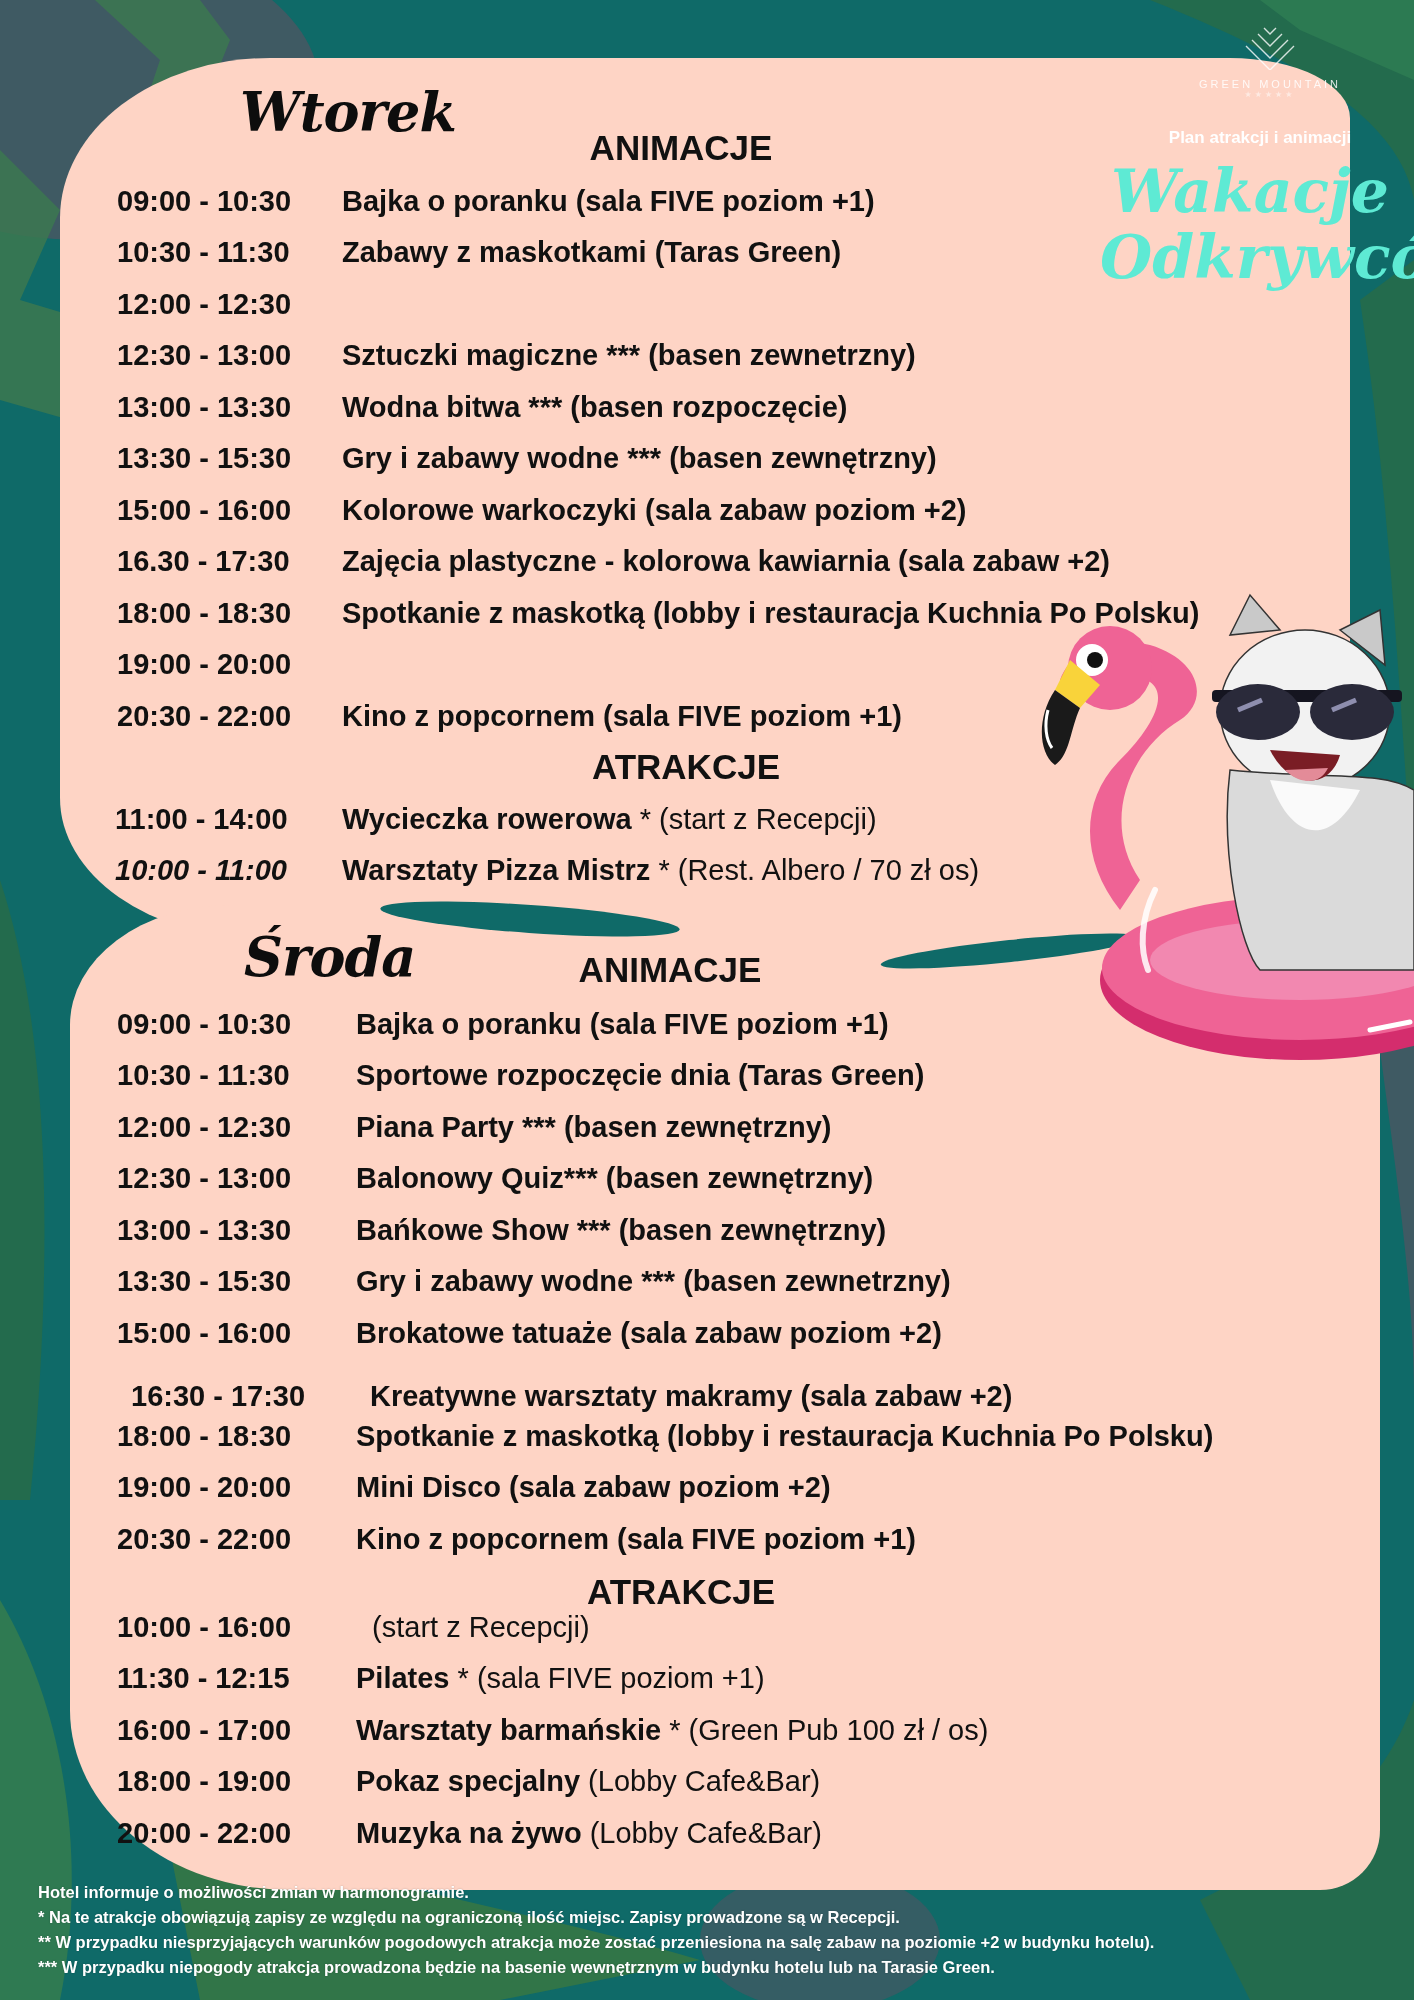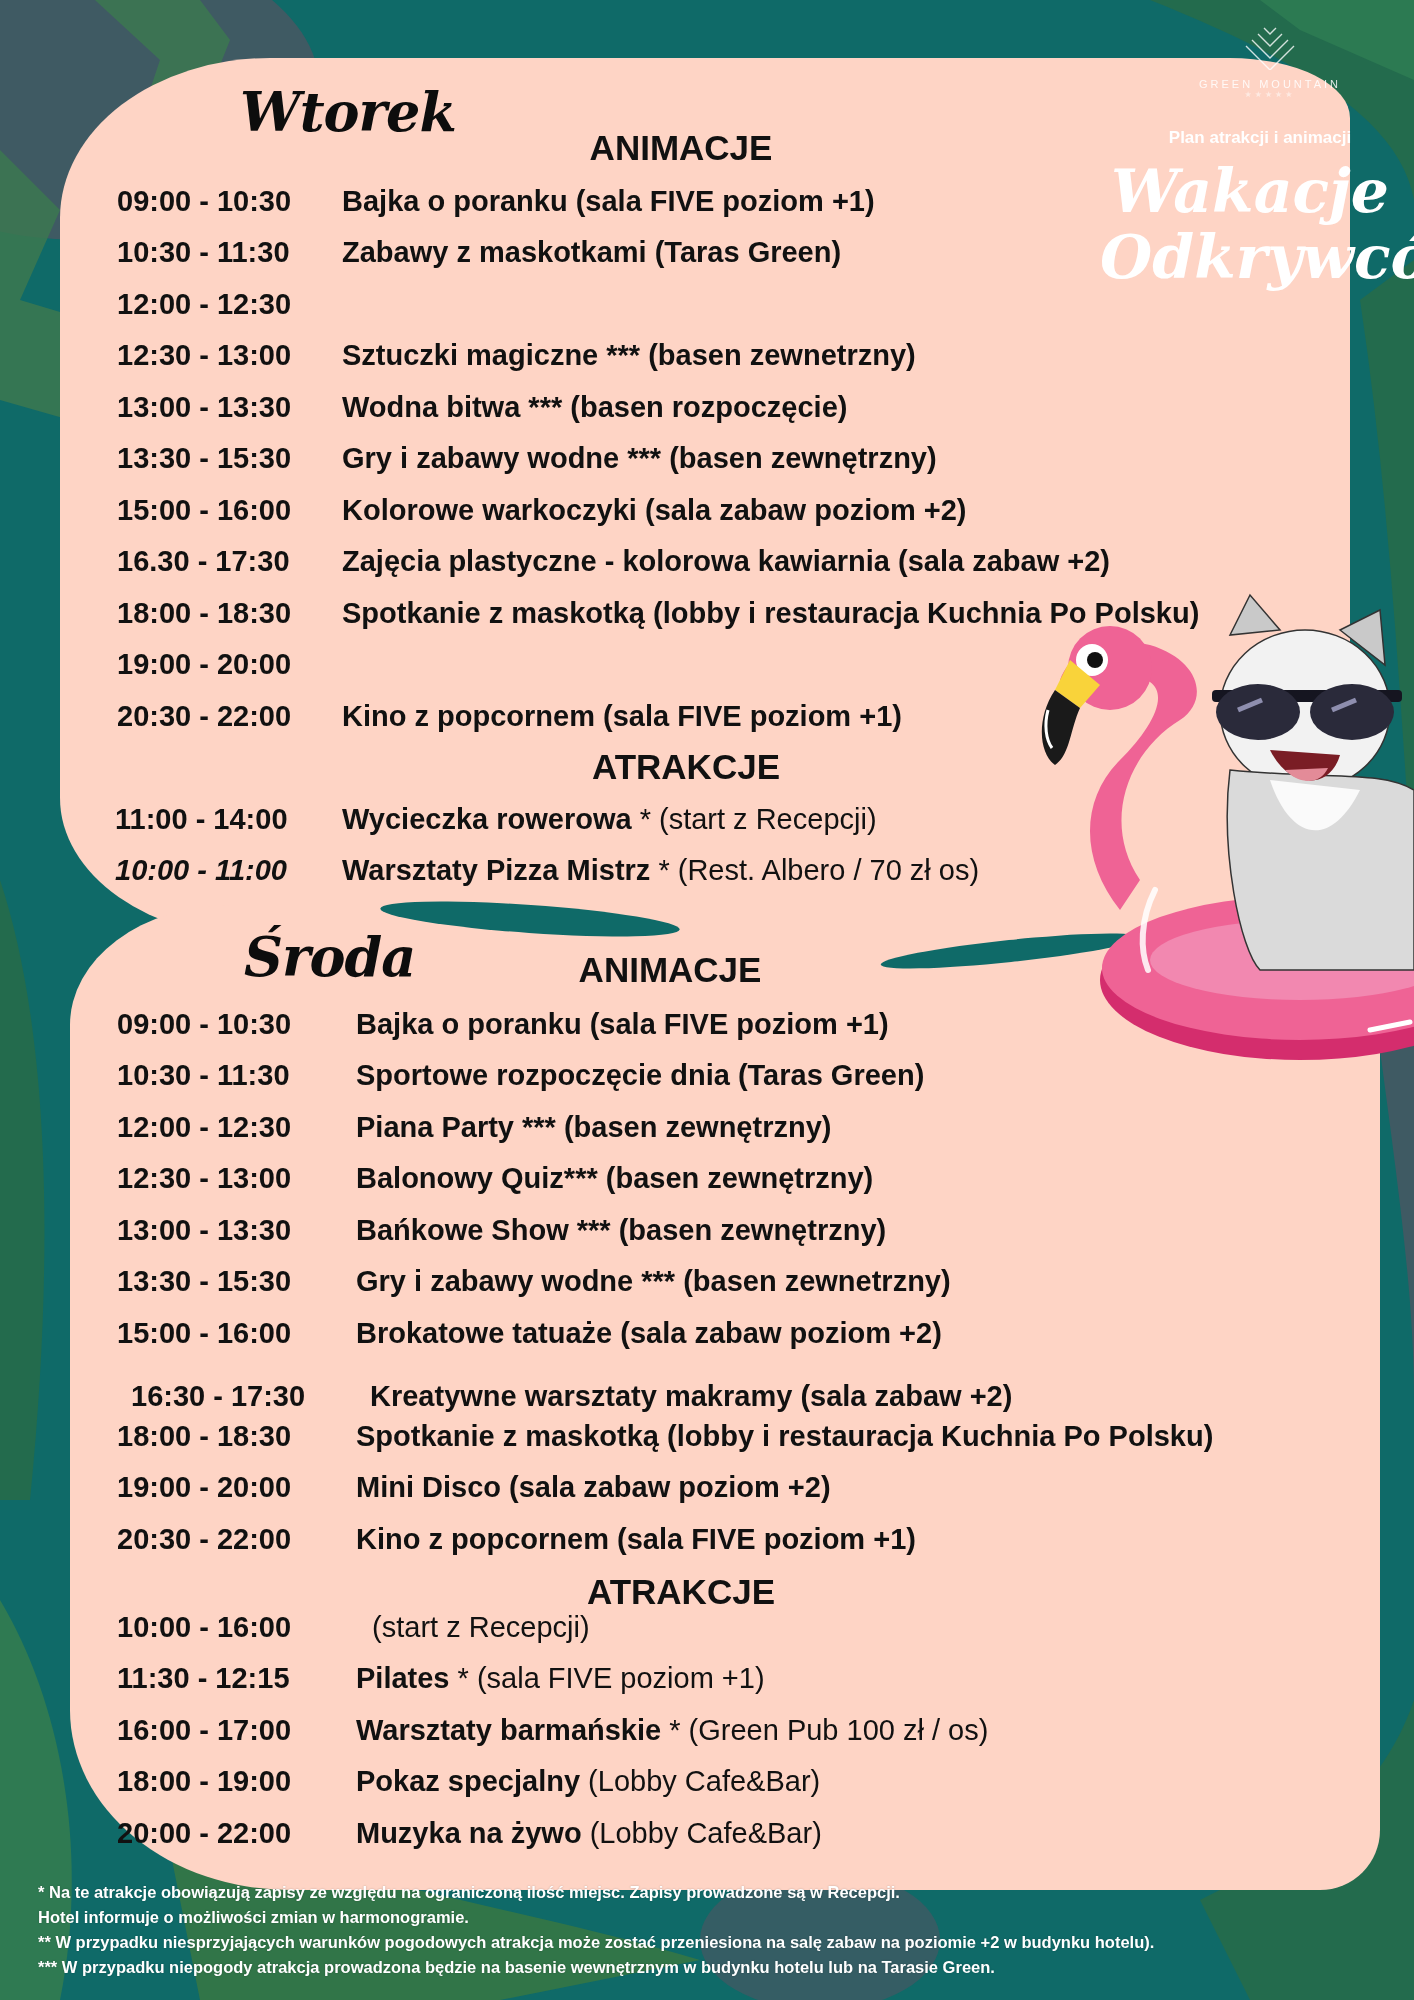--- a/index.html
+++ b/index.html
@@ -49,21 +49,21 @@
     color: rgba(255,255,255,0.85);
   }
   .brand-name { font-size: 11px; letter-spacing: 3px; margin-top: 4px; }
   .brand-stars { font-size: 8px; letter-spacing: 3px; opacity: 0.6; }
   .plan-title {
     position: absolute; left: 1130px; top: 128px; width: 260px; text-align: center;
     color: #fff; font-weight: bold; font-size: 17px;
   }
   .script-title {
     position: absolute; left: 1100px; top: 158px; width: 300px; text-align: center;
-    font-family: "DejaVu Serif", serif; font-style: italic; color: #ffffff;
+    font-family: "DejaVu Serif", serif; font-style: italic; color: #5eead4;
     font-size: 60px; line-height: 66px; font-weight: bold;
   }
 
   .art { position: absolute; left: 1000px; top: 590px; width: 414px; height: 480px; }
 
   .notes {
     position: absolute; left: 38px; top: 1880px; color: #fff; font-size: 16.5px;
     line-height: 25px; font-weight: bold; text-shadow: 0 0 2px rgba(0,0,0,0.25);
   }
 </style>
@@ -289,17 +289,17 @@
       <path d="M238 120 L262 110" stroke="#b9b9e0" stroke-width="5" opacity="0.7"></path>
       <path d="M332 120 L356 110" stroke="#b9b9e0" stroke-width="5" opacity="0.7"></path>
 
       <path d="M270 160 C290 200 330 200 340 165 Z" fill="#7a1d25"></path>
       <path d="M285 180 C300 195 320 195 328 178 Z" fill="#e38b98"></path>
     </g>
   </svg>
 </div>
 
 <div class="notes">
+  <div> Hotel informuje o możliwości zmian w harmonogramie.</div>
   <div>* Na te atrakcje obowiązują zapisy ze względu na ograniczoną ilość miejsc. Zapisy prowadzone są w Recepcji.</div>
-  <div> Hotel informuje o możliwości zmian w harmonogramie.</div>
   <div>** W przypadku niesprzyjających warunków pogodowych atrakcja może zostać przeniesiona na salę zabaw na poziomie +2 w budynku hotelu).</div>
   <div>*** W przypadku niepogody atrakcja prowadzona będzie na basenie wewnętrznym w budynku hotelu lub na Tarasie Green.</div>
 </div>
 
 </body></html>

